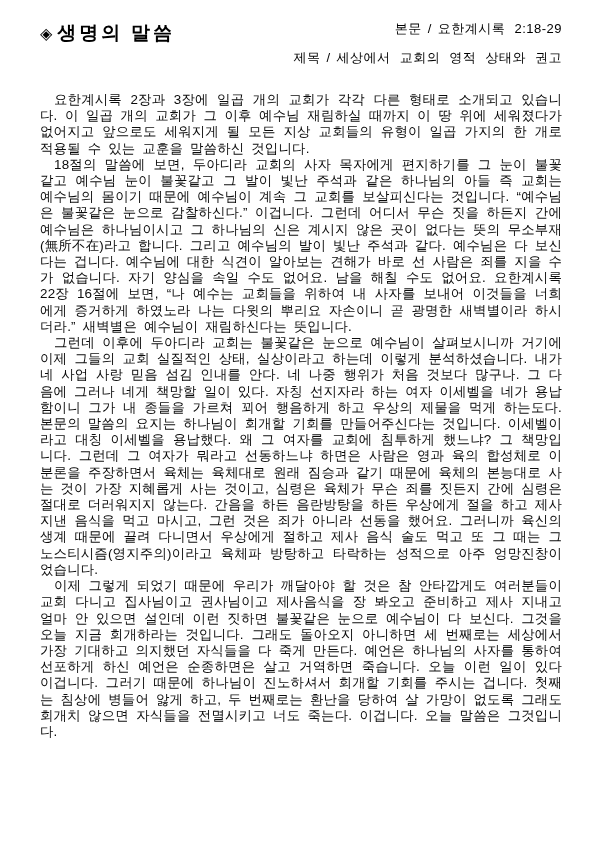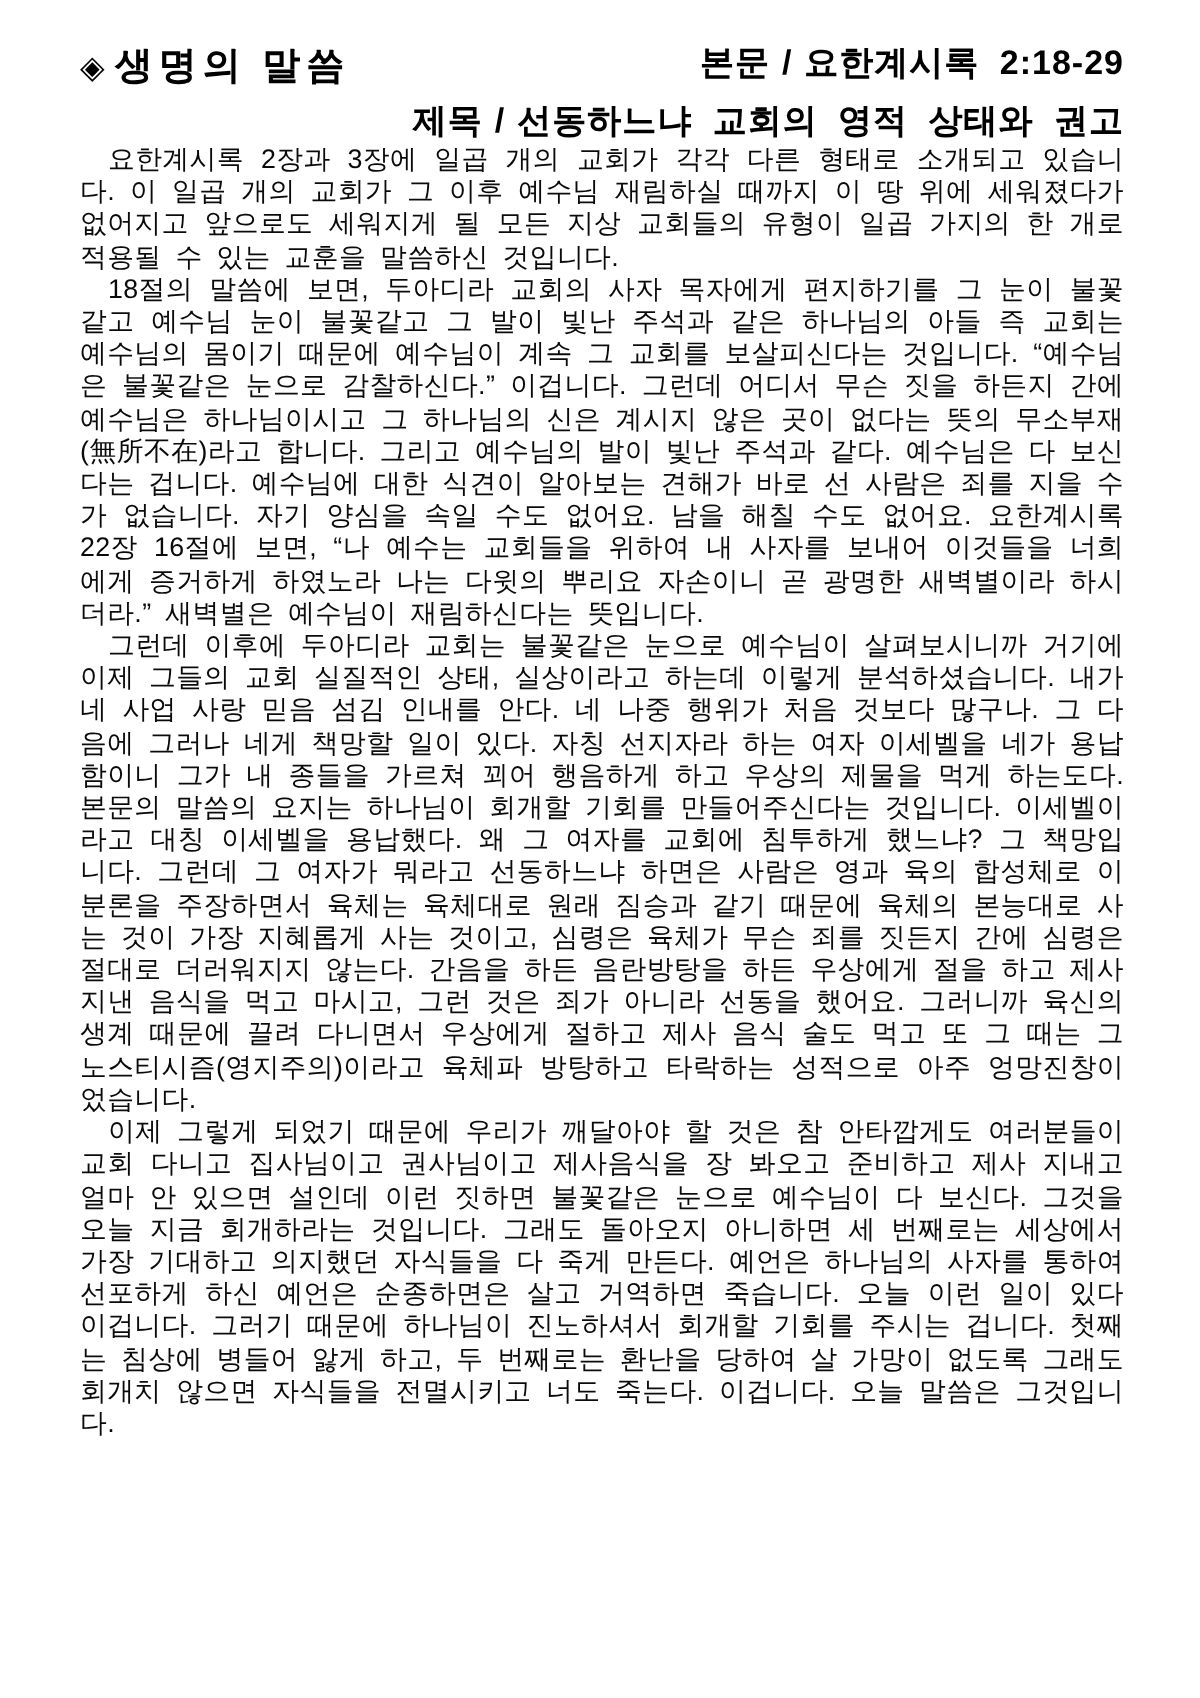--- a/index.html
+++ b/index.html
@@ -31,36 +31,36 @@
     letter-spacing: 3px;
     white-space: nowrap;
     color: #000000;
   }
   .masthead .diamond {
     font-size: 16px;
     letter-spacing: 0;
     margin-right: 5px;
   }
   .ref-line, .title-line {
-    font-weight: bold;
-    font-size: 17px;
+    font-weight: normal;
+    font-size: 13px;
     word-spacing: 5px;
     letter-spacing: 0.5px;
     white-space: nowrap;
     color: #000000;
   }
   .ref-line .sep, .title-line .sep {
     padding: 0 6px;
   }
   .title-row {
     text-align: right;
     margin-top: 3px;
   }
   .body {
-    margin-top: 0;
+    margin-top: 25px;
   }
   .body p {
     margin: 0;
     font-size: 13.4px;
     line-height: 16.2px;
     text-align: justify;
     text-indent: 14px;
     word-break: break-all;
     word-spacing: 3px;
     letter-spacing: 0.2px;
@@ -76,21 +76,21 @@
     <div class="masthead">
       <span class="diamond">◈</span><span>생명의 말씀</span>
     </div>
     <div class="ref-line">
       <span>본문</span><span class="sep">/</span><span>요한계시록 2:18-29</span>
     </div>
   </div>
 
   <div class="title-row">
     <div class="title-line">
-      <span>제목</span><span class="sep">/</span><span>선동하느냐 교회의 영적 상태와 권고</span>
+      <span>제목</span><span class="sep">/</span><span>세상에서 교회의 영적 상태와 권고</span>
     </div>
   </div>
 
   <div class="body">
     <p>요한계시록 2장과 3장에 일곱 개의 교회가 각각 다른 형태로 소개되고 있습니다. 이 일곱 개의 교회가 그 이후 예수님 재림하실 때까지 이 땅 위에 세워졌다가 없어지고 앞으로도 세워지게 될 모든 지상 교회들의 유형이 일곱 가지의 한 개로 적용될 수 있는 교훈을 말씀하신 것입니다.</p>
     <p>18절의 말씀에 보면, 두아디라 교회의 사자 목자에게 편지하기를 그 눈이 불꽃 같고 예수님 눈이 불꽃같고 그 발이 빛난 주석과 같은 하나님의 아들 즉 교회는 예수님의 몸이기 때문에 예수님이 계속 그 교회를 보살피신다는 것입니다. “예수님은 불꽃같은 눈으로 감찰하신다.” 이겁니다. 그런데 어디서 무슨 짓을 하든지 간에 예수님은 하나님이시고 그 하나님의 신은 계시지 않은 곳이 없다는 뜻의 무소부재(無所不在)라고 합니다. 그리고 예수님의 발이 빛난 주석과 같다. 예수님은 다 보신다는 겁니다. 예수님에 대한 식견이 알아보는 견해가 바로 선 사람은 죄를 지을 수가 없습니다. 자기 양심을 속일 수도 없어요. 남을 해칠 수도 없어요. 요한계시록 22장 16절에 보면, “나 예수는 교회들을 위하여 내 사자를 보내어 이것들을 너희에게 증거하게 하였노라 나는 다윗의 뿌리요 자손이니 곧 광명한 새벽별이라 하시더라.” 새벽별은 예수님이 재림하신다는 뜻입니다.</p>
     <p>그런데 이후에 두아디라 교회는 불꽃같은 눈으로 예수님이 살펴보시니까 거기에 이제 그들의 교회 실질적인 상태, 실상이라고 하는데 이렇게 분석하셨습니다. 내가 네 사업 사랑 믿음 섬김 인내를 안다. 네 나중 행위가 처음 것보다 많구나. 그 다음에 그러나 네게 책망할 일이 있다. 자칭 선지자라 하는 여자 이세벨을 네가 용납함이니 그가 내 종들을 가르쳐 꾀어 행음하게 하고 우상의 제물을 먹게 하는도다. 본문의 말씀의 요지는 하나님이 회개할 기회를 만들어주신다는 것입니다. 이세벨이라고 대칭 이세벨을 용납했다. 왜 그 여자를 교회에 침투하게 했느냐? 그 책망입니다. 그런데 그 여자가 뭐라고 선동하느냐 하면은 사람은 영과 육의 합성체로 이분론을 주장하면서 육체는 육체대로 원래 짐승과 같기 때문에 육체의 본능대로 사는 것이 가장 지혜롭게 사는 것이고, 심령은 육체가 무슨 죄를 짓든지 간에 심령은 절대로 더러워지지 않는다. 간음을 하든 음란방탕을 하든 우상에게 절을 하고 제사지낸 음식을 먹고 마시고, 그런 것은 죄가 아니라 선동을 했어요. 그러니까 육신의 생계 때문에 끌려 다니면서 우상에게 절하고 제사 음식 술도 먹고 또 그 때는 그노스티시즘(영지주의)이라고 육체파 방탕하고 타락하는 성적으로 아주 엉망진창이었습니다.</p>
     <p>이제 그렇게 되었기 때문에 우리가 깨달아야 할 것은 참 안타깝게도 여러분들이 교회 다니고 집사님이고 권사님이고 제사음식을 장 봐오고 준비하고 제사 지내고 얼마 안 있으면 설인데 이런 짓하면 불꽃같은 눈으로 예수님이 다 보신다. 그것을 오늘 지금 회개하라는 것입니다. 그래도 돌아오지 아니하면 세 번째로는 세상에서 가장 기대하고 의지했던 자식들을 다 죽게 만든다. 예언은 하나님의 사자를 통하여 선포하게 하신 예언은 순종하면은 살고 거역하면 죽습니다. 오늘 이런 일이 있다 이겁니다. 그러기 때문에 하나님이 진노하셔서 회개할 기회를 주시는 겁니다. 첫째는 침상에 병들어 앓게 하고, 두 번째로는 환난을 당하여 살 가망이 없도록 그래도 회개치 않으면 자식들을 전멸시키고 너도 죽는다. 이겁니다. 오늘 말씀은 그것입니다.</p>
   </div>
 

